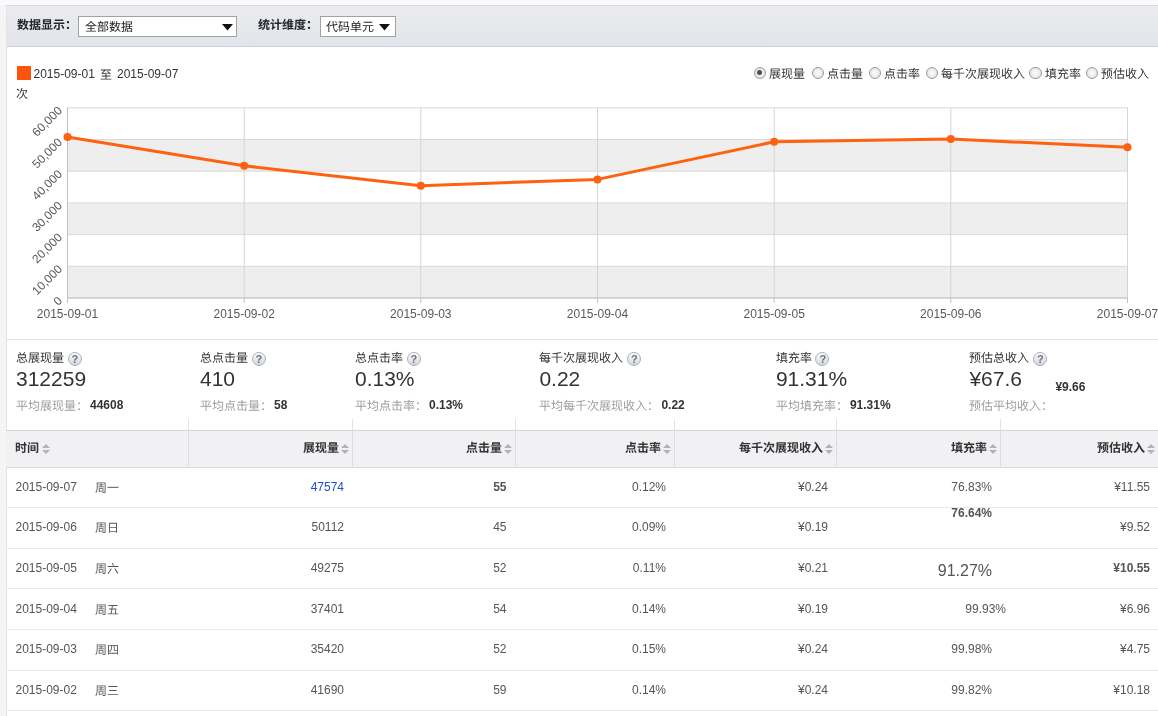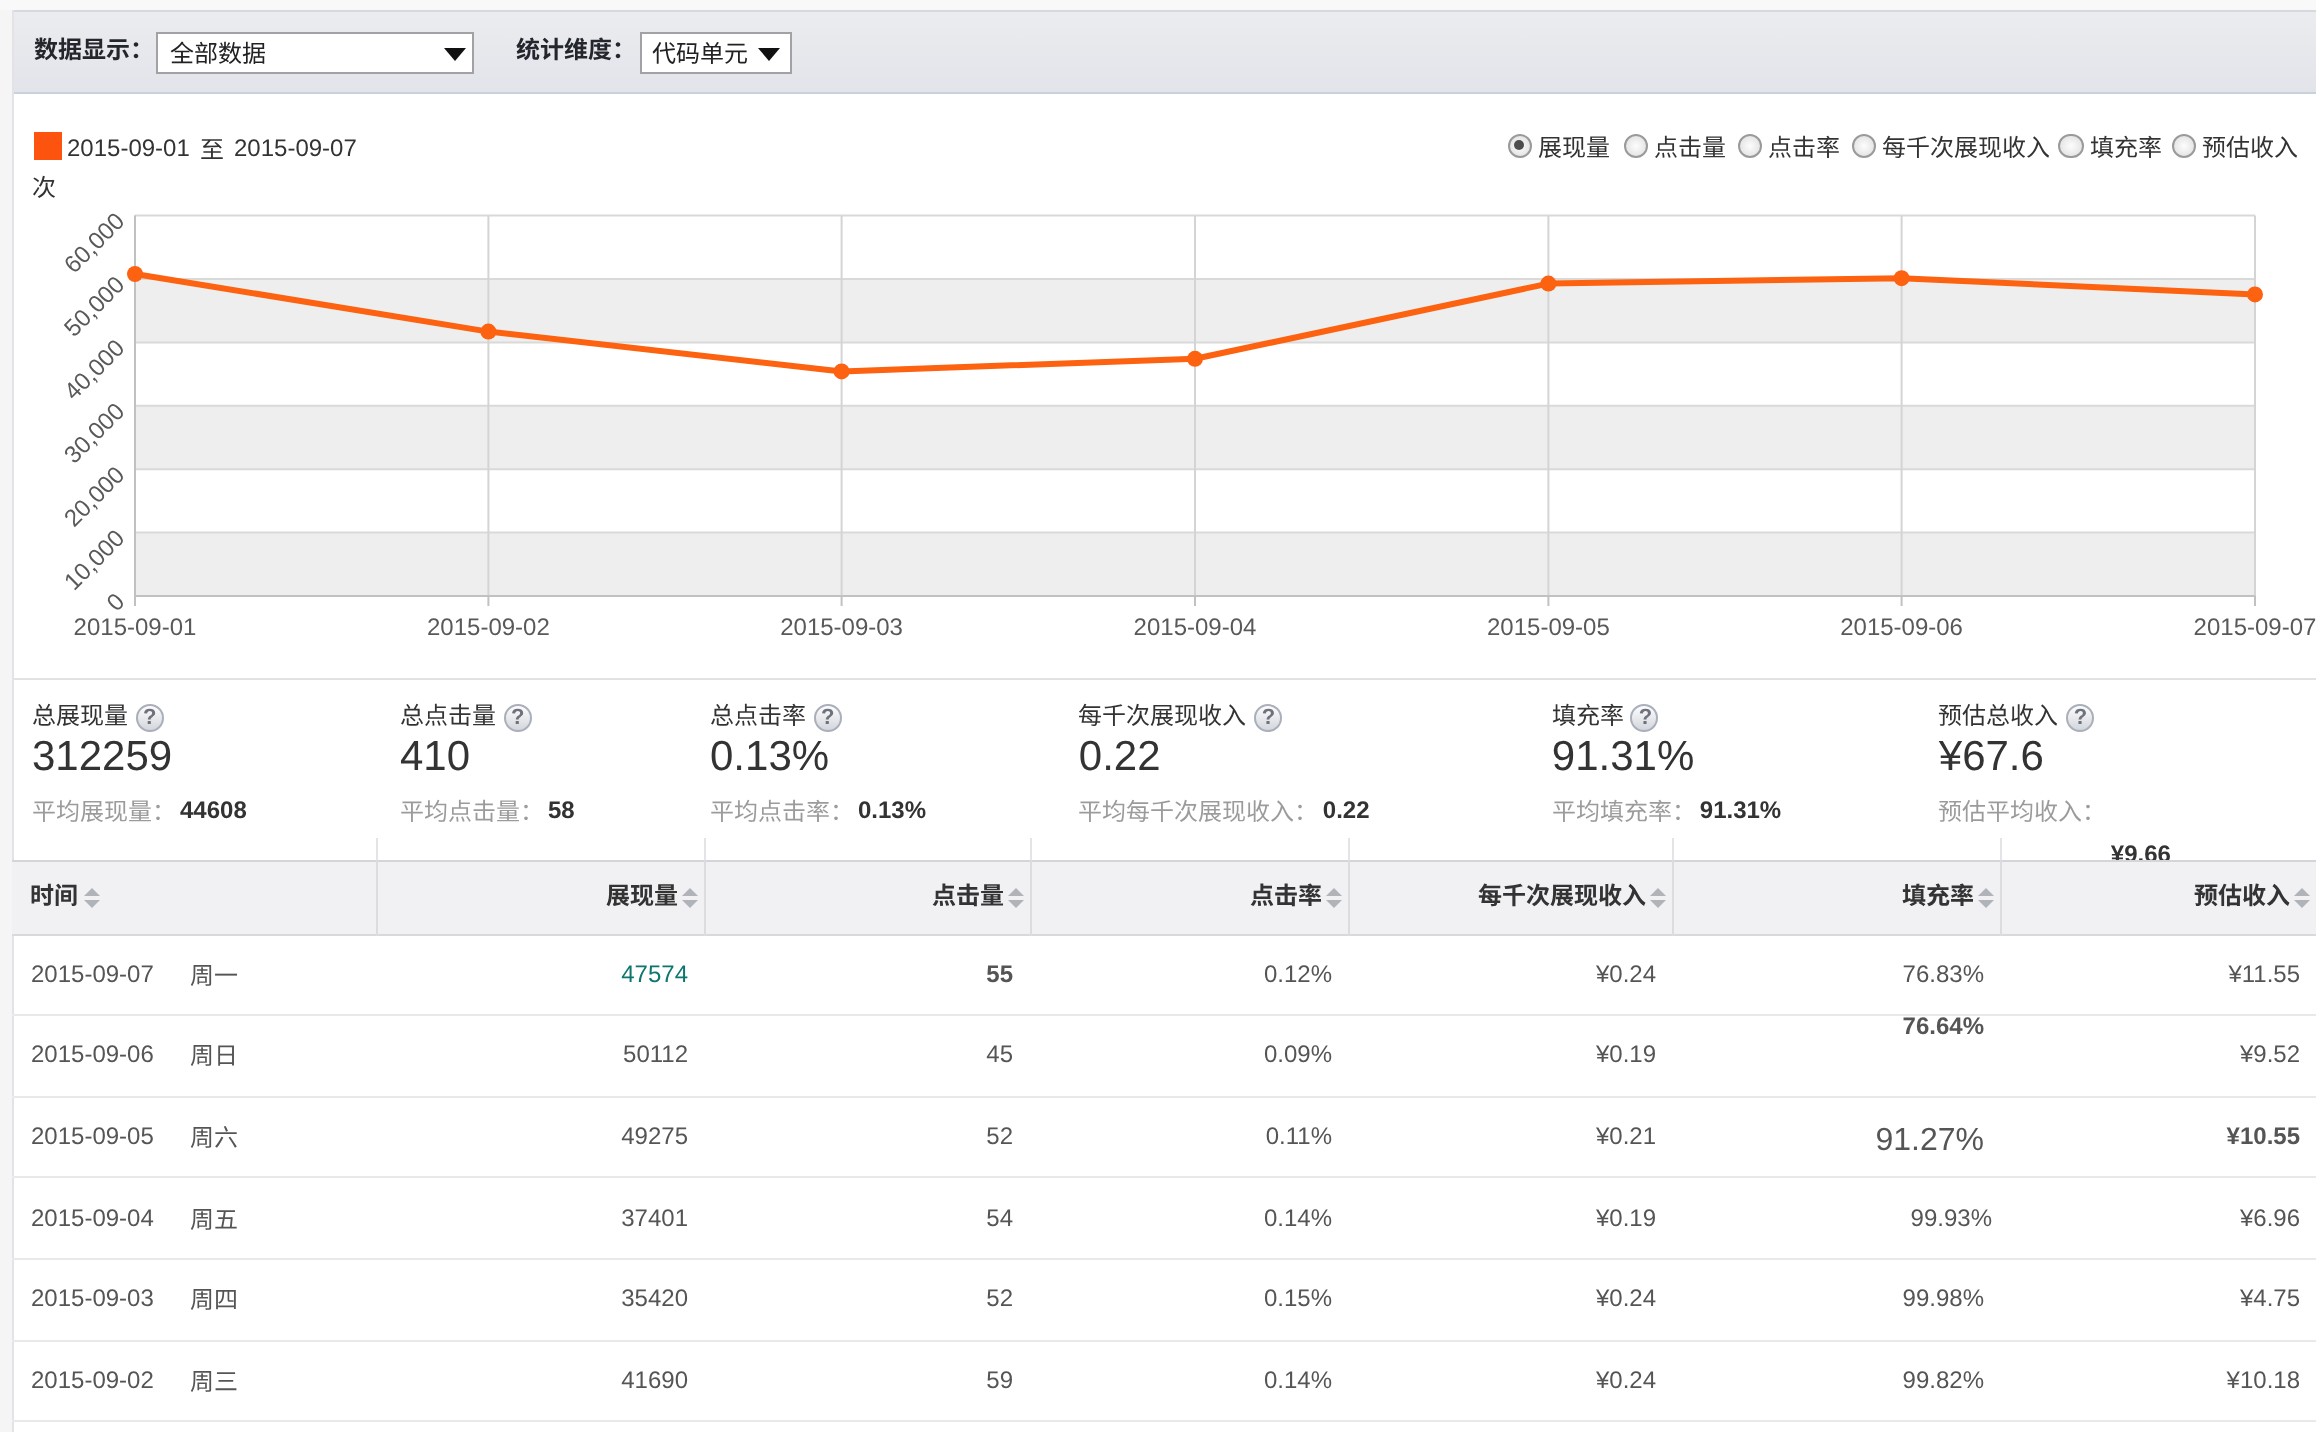--- a/index.html
+++ b/index.html
@@ -362,21 +362,21 @@
     <g fill="#9b9b9b" transform="translate(0,12.0)">
       <use href="#g31" transform="translate(0.0,0) scale(0.0120,-0.0120)"></use>
       <use href="#g32" transform="translate(12.0,0) scale(0.0120,-0.0120)"></use>
       <use href="#g34" transform="translate(24.0,0) scale(0.0120,-0.0120)"></use>
       <use href="#g35" transform="translate(36.0,0) scale(0.0120,-0.0120)"></use>
       <use href="#g27" transform="translate(48.0,0) scale(0.0120,-0.0120)"></use>
       <use href="#g28" transform="translate(60.0,0) scale(0.0120,-0.0120)"></use>
       <use href="#g36" transform="translate(72.0,0) scale(0.0120,-0.0120)"></use>
     </g>
   </svg>
-<span style="position:absolute;left:1055.4px;top:421px;font-size:12.0px;color:#333;font-weight:700;white-space:nowrap">¥9.66</span>
+<span style="position:absolute;left:1055.4px;top:381px;font-size:12.0px;color:#333;font-weight:700;white-space:nowrap">¥9.66</span>
 <div style="position:absolute;left:188.0px;top:419.0px;width:1.0px;height:11.0px;background:#e4e4e8"></div>
 <div style="position:absolute;left:352.0px;top:419.0px;width:1.0px;height:11.0px;background:#e4e4e8"></div>
 <div style="position:absolute;left:514.5px;top:419.0px;width:1.0px;height:11.0px;background:#e4e4e8"></div>
 <div style="position:absolute;left:674.0px;top:419.0px;width:1.0px;height:11.0px;background:#e4e4e8"></div>
 <div style="position:absolute;left:836.0px;top:419.0px;width:1.0px;height:11.0px;background:#e4e4e8"></div>
 <div style="position:absolute;left:1000.0px;top:419.0px;width:1.0px;height:11.0px;background:#e4e4e8"></div>
 <div style="position:absolute;left:6.0px;top:430.0px;width:1152.0px;height:37.5px;background:#f1f1f4;border-top:1px solid #d5d5d9;border-bottom:1px solid #d9d9dd;box-sizing:border-box"></div>
 <div style="position:absolute;left:188.0px;top:430.0px;width:1.0px;height:37.5px;background:#dcdce0"></div>
 <div style="position:absolute;left:352.0px;top:430.0px;width:1.0px;height:37.5px;background:#dcdce0"></div>
 <div style="position:absolute;left:514.5px;top:430.0px;width:1.0px;height:37.5px;background:#dcdce0"></div>
@@ -465,21 +465,21 @@
     </g>
   </svg>
 <div style="position:absolute;left:6.0px;top:507.1px;width:1152.0px;height:1.0px;background:#e9e9e9"></div>
 <span style="position:absolute;left:15.5px;top:480.8px;font-size:12.0px;color:#555;font-weight:400;white-space:nowrap">2015-09-07</span>
 <svg style="position:absolute;left:95.0px;top:479.7px;overflow:visible" width="26" height="16">
     <g fill="#555" transform="translate(0,12.0)">
       <use href="#g54" transform="translate(0.0,0) scale(0.0120,-0.0120)"></use>
       <use href="#g55" transform="translate(12.0,0) scale(0.0120,-0.0120)"></use>
     </g>
   </svg>
-<span style="position:absolute;right:814.0px;top:480.8px;font-size:12.0px;color:#0f766e;font-weight:400;white-space:nowrap">47574</span>
+<span style="position:absolute;right:814.0px;top:480.8px;font-size:12.0px;color:#1d4ed8;font-weight:400;white-space:nowrap">47574</span>
 <span style="position:absolute;right:651.5px;top:480.8px;font-size:12.0px;color:#555;font-weight:700;white-space:nowrap">55</span>
 <span style="position:absolute;right:492.0px;top:480.8px;font-size:12.0px;color:#555;font-weight:400;white-space:nowrap">0.12%</span>
 <span style="position:absolute;right:330.0px;top:480.8px;font-size:12.0px;color:#555;font-weight:400;white-space:nowrap">¥0.24</span>
 <span style="position:absolute;right:166.0px;top:480.8px;font-size:12.0px;color:#555;font-weight:400;white-space:nowrap">76.83%</span>
 <span style="position:absolute;right:8.0px;top:480.8px;font-size:12.0px;color:#555;font-weight:400;white-space:nowrap">¥11.55</span>
 <div style="position:absolute;left:6.0px;top:547.7px;width:1152.0px;height:1.0px;background:#e9e9e9"></div>
 <span style="position:absolute;left:15.5px;top:521.4px;font-size:12.0px;color:#555;font-weight:400;white-space:nowrap">2015-09-06</span>
 <svg style="position:absolute;left:95.0px;top:520.3px;overflow:visible" width="26" height="16">
     <g fill="#555" transform="translate(0,12.0)">
       <use href="#g54" transform="translate(0.0,0) scale(0.0120,-0.0120)"></use>
@@ -511,21 +511,21 @@
 <svg style="position:absolute;left:95.0px;top:601.5px;overflow:visible" width="26" height="16">
     <g fill="#555" transform="translate(0,12.0)">
       <use href="#g54" transform="translate(0.0,0) scale(0.0120,-0.0120)"></use>
       <use href="#g58" transform="translate(12.0,0) scale(0.0120,-0.0120)"></use>
     </g>
   </svg>
 <span style="position:absolute;right:814.0px;top:602.6px;font-size:12.0px;color:#555;font-weight:400;white-space:nowrap">37401</span>
 <span style="position:absolute;right:651.5px;top:602.6px;font-size:12.0px;color:#555;font-weight:400;white-space:nowrap">54</span>
 <span style="position:absolute;right:492.0px;top:602.6px;font-size:12.0px;color:#555;font-weight:400;white-space:nowrap">0.14%</span>
 <span style="position:absolute;right:330.0px;top:602.6px;font-size:12.0px;color:#555;font-weight:400;white-space:nowrap">¥0.19</span>
-<span style="position:absolute;right:162px;top:602.6px;font-size:12.0px;color:#555;font-weight:400;white-space:nowrap">99.93%</span>
+<span style="position:absolute;right:152px;top:602.6px;font-size:12.0px;color:#555;font-weight:400;white-space:nowrap">99.93%</span>
 <span style="position:absolute;right:8.0px;top:602.6px;font-size:12.0px;color:#555;font-weight:400;white-space:nowrap">¥6.96</span>
 <div style="position:absolute;left:6.0px;top:669.5px;width:1152.0px;height:1.0px;background:#e9e9e9"></div>
 <span style="position:absolute;left:15.5px;top:643.2px;font-size:12.0px;color:#555;font-weight:400;white-space:nowrap">2015-09-03</span>
 <svg style="position:absolute;left:95.0px;top:642.1px;overflow:visible" width="26" height="16">
     <g fill="#555" transform="translate(0,12.0)">
       <use href="#g54" transform="translate(0.0,0) scale(0.0120,-0.0120)"></use>
       <use href="#g59" transform="translate(12.0,0) scale(0.0120,-0.0120)"></use>
     </g>
   </svg>
 <span style="position:absolute;right:814.0px;top:643.2px;font-size:12.0px;color:#555;font-weight:400;white-space:nowrap">35420</span>

